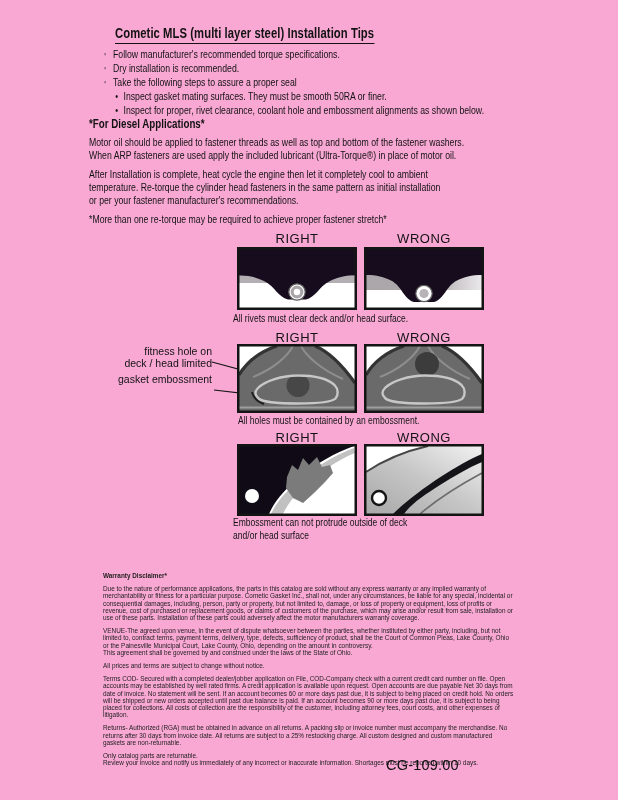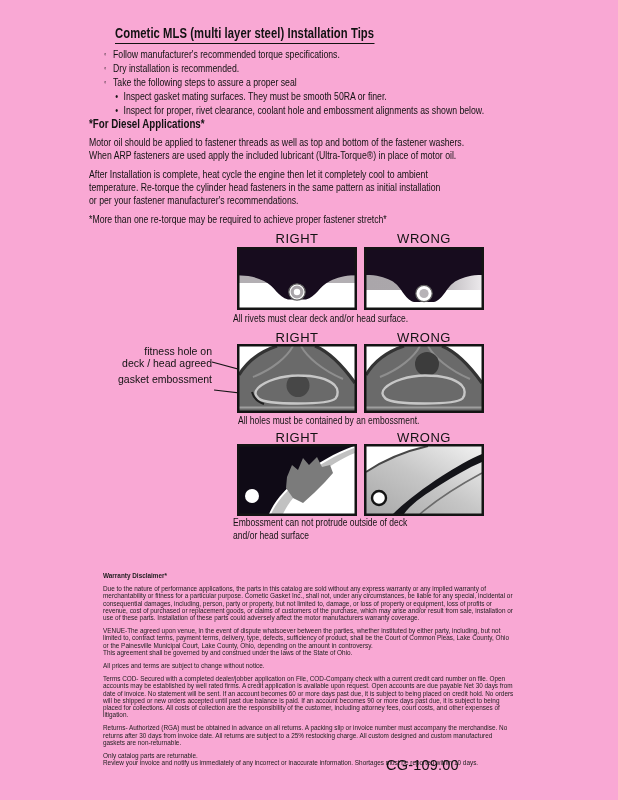--- a/index.html
+++ b/index.html
@@ -84,21 +84,21 @@
     <circle cx="60" cy="46.5" r="4.6" fill="#b7b3b7"></circle>
     <rect x="1.25" y="1.25" width="117.5" height="60.5" fill="none" stroke="#141414" stroke-width="2.5"></rect>
   </svg>
 
   <div class="dcap" style="left:233px;top:312px">All rivets must clear deck and/or head surface.</div>
 
   <div class="dlabel" style="left:237px;top:330px">RIGHT</div>
   <div class="dlabel" style="left:364px;top:330px">WRONG</div>
 
   <div class="ann" style="top:346px">fitness hole on</div>
-  <div class="ann" style="top:358px">deck / head agreed</div>
+  <div class="ann" style="top:358px">deck / head limited</div>
   <div class="ann" style="top:374px">gasket embossment</div>
 
   <svg class="leaders" width="100" height="45" viewBox="0 0 100 45">
     <line x1="2" y1="7" x2="88" y2="30" stroke="#141414" stroke-width="1.2"></line>
     <line x1="4" y1="35" x2="47" y2="40" stroke="#141414" stroke-width="1.2"></line>
   </svg>
 
   <svg class="dbox" style="left:237px;top:344px" width="120" height="69" viewBox="0 0 120 69">
     <rect x="2" y="2" width="116" height="65" fill="#6a6a6a"></rect>
     <path d="M2,2 H40 C22,8 10,17.5 2,31 Z" fill="#ffffff"></path>

